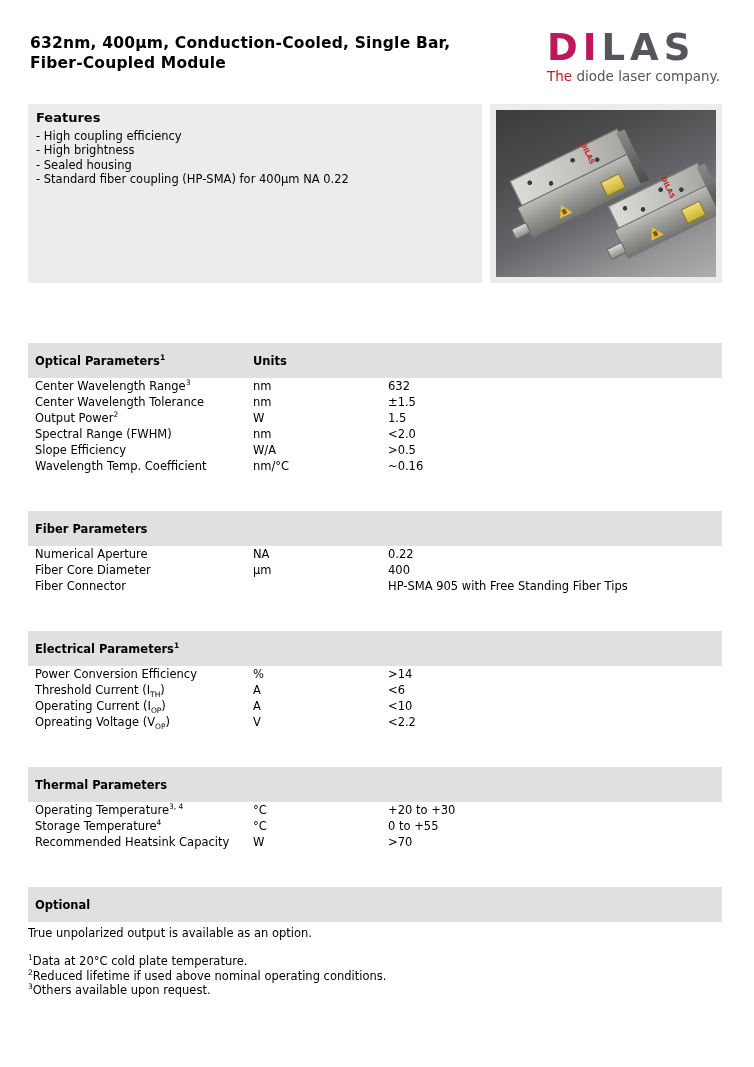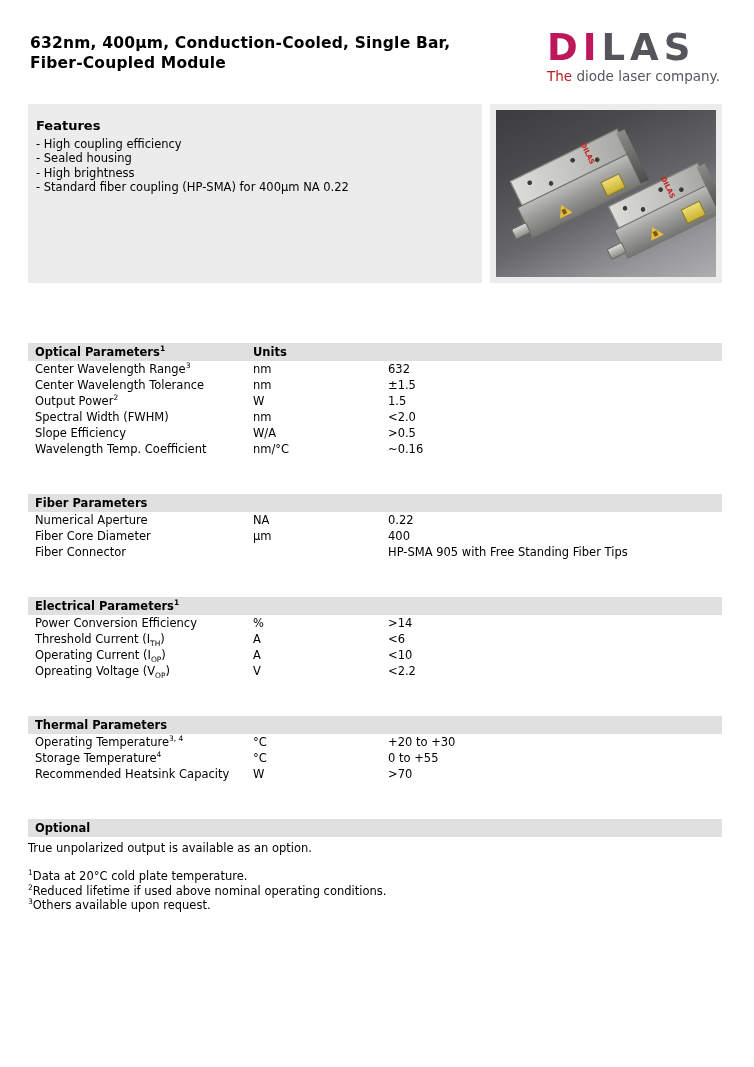--- a/index.html
+++ b/index.html
@@ -15,21 +15,21 @@
   .logo { position:absolute; left:547px; top:28px; width:185px; }
   .logo .wordmark { font-size:37px; font-weight:bold; letter-spacing:5px; line-height:40px;
     font-family:"DejaVu Sans","Liberation Sans",sans-serif; }
   .logo .wm-red { color:#be185d; }
   .logo .wm-gray { color:#54565b; }
   .logo .tagline { font-size:13.5px; line-height:15px; margin-top:1px; color:#54565b; }
   .logo .tg-red { color:#b91c1c; }
 
   
   .features { position:absolute; left:28px; top:104px; width:454px; height:179px;
-    background:#ececec; box-sizing:border-box; padding:14px 8px; }
+    background:#ececec; box-sizing:border-box; padding:6px 8px; }
   .features h2 { margin:0 0 3px 0; font-size:13px; line-height:16px; }
   .features .item { font-size:11.5px; line-height:14.4px; }
 
   
   .photo-frame { position:absolute; left:490px; top:104px; width:232px; height:179px;
     background:#ececec; box-sizing:border-box; padding:6px; }
   .photo { position:relative; width:220px; height:167px; overflow:hidden;
     background:linear-gradient(155deg,#3c3c3e 0%,#4a4a4c 25%,#66666a 55%,#97979a 82%,#aeaeb0 100%); }
   .module { position:absolute; }
   .module-a { left:16px; top:42px; width:128px; height:62px; transform:rotate(-26deg); }
@@ -61,21 +61,21 @@
   .mod-text { position:absolute; top:6px; right:30px; font-size:7px; font-weight:bold;
     color:#c32020; transform:rotate(90deg); line-height:7px; }
 
   
   .spec { position:absolute; left:28px; top:306px; width:694px; }
   .spec h2 { margin:0; font-size:12.5px; line-height:15px; }
   .spec-table { margin-top:17px; }
   .spec-table + .spec-table { margin-top:0; }
   .spec-table { margin-bottom:13px; }
   .thead, .trow { display:grid; grid-template-columns:225px 135px 300px 1fr; align-items:center; }
-  .thead { height:18px; background:#e0e0e0; font-weight:bold; font-size:11.5px;margin-top:37px; }
+  .thead { height:35px; background:#e0e0e0; font-weight:bold; font-size:11.5px;margin-top:37px; }
   .trow { height:16px; font-size:11.5px; }
   .cell-param { padding-left:7px; text-align:left; white-space:nowrap; }
   .cell-units, .cell-value { text-align:left; white-space:nowrap; }
   sup { font-size:7.5px; line-height:0; }
   sub { font-size:7.5px; line-height:0; }
   .optional-text { font-size:11.5px; line-height:16px; margin-top:3px; }
 
   
   .footnotes { margin-top:11px; }
   .footnote { font-size:11.5px; line-height:14.6px; }
@@ -89,22 +89,22 @@
 </div>
 
 <div class="logo">
   <div class="wordmark"><span class="wm-red">DI</span><span class="wm-gray">LAS</span></div>
   <div class="tagline"><span class="tg-red">The</span><span> diode laser company.</span></div>
 </div>
 
 <div class="features">
   <h2>Features</h2>
   <div class="item">- High coupling efficiency</div>
+  <div class="item">- High brightness</div>
   <div class="item">- Sealed housing</div>
-  <div class="item">- High brightness</div>
   <div class="item">- Standard fiber coupling (HP-SMA) for 400µm NA 0.22</div>
 </div>
 
 <div class="photo-frame">
   <div class="photo">
     <div class="module module-a">
       <div class="mod-top"></div>
       <div class="mod-side">
         <span class="mod-tri"></span>
         <span class="mod-label"></span>
@@ -143,21 +143,21 @@
       <span class="cell-param"><span>Center Wavelength Tolerance</span></span>
       <span class="cell-units">nm</span>
       <span class="cell-value">±1.5</span>
     </div>
     <div class="trow">
       <span class="cell-param"><span>Output Power</span><sup>2</sup></span>
       <span class="cell-units">W</span>
       <span class="cell-value">1.5</span>
     </div>
     <div class="trow">
-      <span class="cell-param"><span>Spectral Width (FWHM)</span></span>
+      <span class="cell-param"><span>Spectral Range (FWHM)</span></span>
       <span class="cell-units">nm</span>
       <span class="cell-value">&lt;2.0</span>
     </div>
     <div class="trow">
       <span class="cell-param"><span>Slope Efficiency</span></span>
       <span class="cell-units">W/A</span>
       <span class="cell-value">&gt;0.5</span>
     </div>
     <div class="trow">
       <span class="cell-param"><span>Wavelength Temp. Coefficient</span></span>

